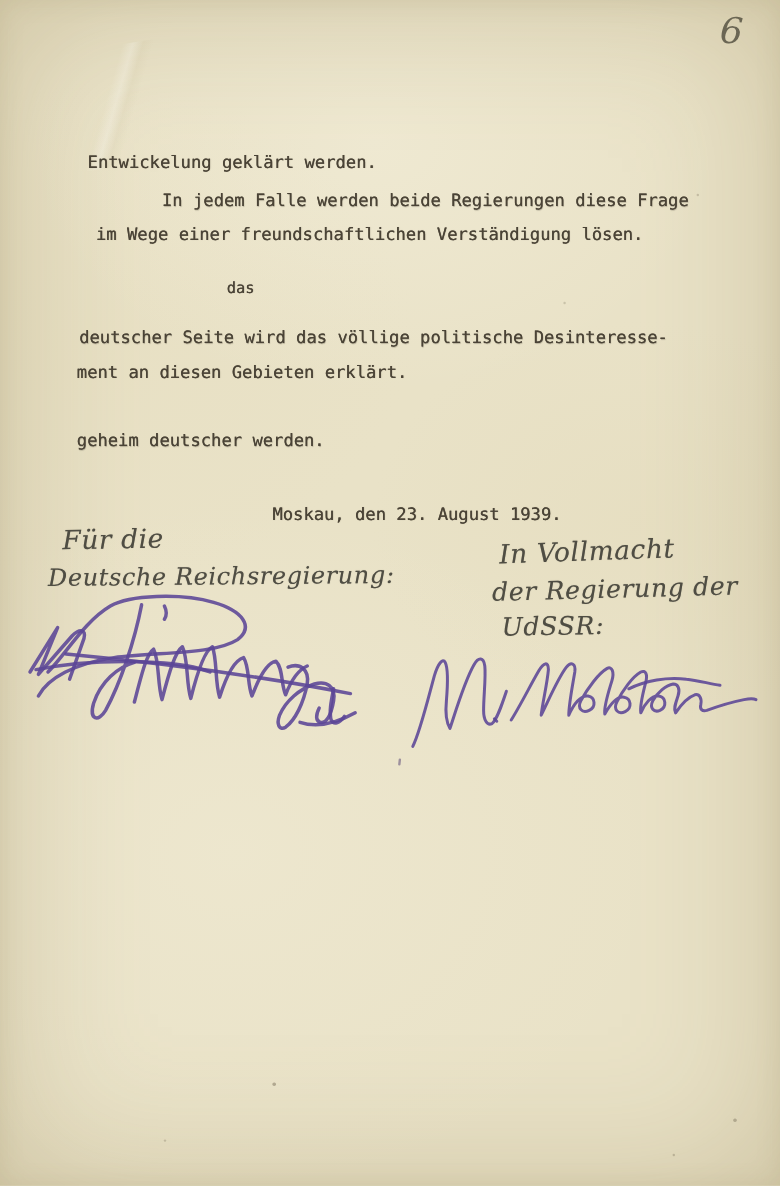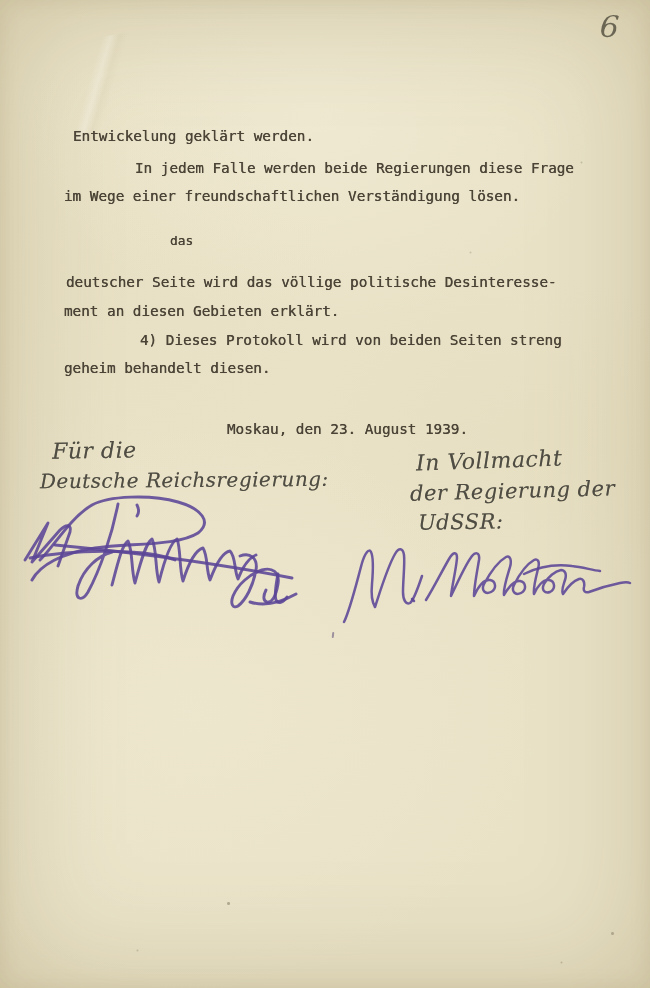--- a/index.html
+++ b/index.html
@@ -28,21 +28,21 @@
     font-family:"DejaVu Serif","Liberation Serif",serif;
     font-style:italic;font-size:30px;color:#5f5b4a;
     transform:rotate(4deg);opacity:.9;
   }
   .typed-line,.typed-insert{
     position:absolute;white-space:pre;
     font-family:"DejaVu Sans Mono","Liberation Mono",monospace;
     font-size:14.3px;line-height:18px;color:#4a4336;
     text-shadow:0 0 0.5px rgba(74,67,54,0.85), 0.4px 0.4px 0.7px rgba(74,67,54,0.30);
   }
-  .typed-insert{font-size:12.8px;}
+  .typed-insert{font-size:12.8px;margin-left:19px;}
   .hw{
     position:absolute;white-space:pre;
     font-family:"DejaVu Serif","Liberation Serif",serif;
     font-style:italic;color:#4f4d43;letter-spacing:0.5px;
     text-shadow:0 0 0.6px rgba(79,77,67,0.5);
   }
   .hw-left1{left:52px;top:438px;font-size:22px;transform:rotate(-1deg);}
   .hw-left2{left:40px;top:468px;font-size:20px;transform:rotate(-0.5deg);}
   .hw-right1{left:416px;top:448px;font-size:22px;transform:rotate(-2deg);}
   .hw-right2{left:410px;top:479px;font-size:21px;transform:rotate(-1.5deg);}
@@ -69,26 +69,25 @@
 <body>
 
 <div class="page">
 
   <div class="crease"></div>
 
   <div class="page-number">6</div>
 
   <div class="typed-line" style="left:73px;top:127px">Entwickelung geklärt werden.</div>
   <div class="typed-line" style="left:135px;top:159px">In jedem Falle werden beide Regierungen diese Frage</div>
-  <div class="typed-line" style="left:64px;top:187px">im Wege einer freundschaftlichen Verständigung lösen.</div>
+  <div class="typed-line" style="left:80px;top:187px">im Wege einer freundschaftlichen Verständigung lösen.</div>
   <div class="typed-insert" style="left:170px;top:232px">das</div>
   <div class="typed-line" style="left:66px;top:273px">deutscher Seite wird das völlige politische Desinteresse-</div>
   <div class="typed-line" style="left:64px;top:302px">ment an diesen Gebieten erklärt.</div>
-  <div class="typed-line" style="left:140px;top:331px">4) Dieses Protokoll wird von beiden Seiten streng</div>
-  <div class="typed-line" style="left:64px;top:359px">geheim behandelt diesen.</div>
+  <div class="typed-line" style="left:64px;top:359px">geheim deutscher werden.</div>
   <div class="typed-line" style="left:227px;top:420px">Moskau, den 23. August 1939.</div>
 
   <div class="hw hw-left1">Für die</div>
   <div class="hw hw-left2">Deutsche Reichsregierung:</div>
   <div class="hw hw-right1">In Vollmacht</div>
   <div class="hw hw-right2">der Regierung der</div>
   <div class="hw hw-right3">UdSSR:</div>
 
   <svg class="sig-overlay" width="650" height="988" viewBox="0 0 650 988">
     <g class="sig sig-ribbentrop" aria-label="Ribbentrop signature">

